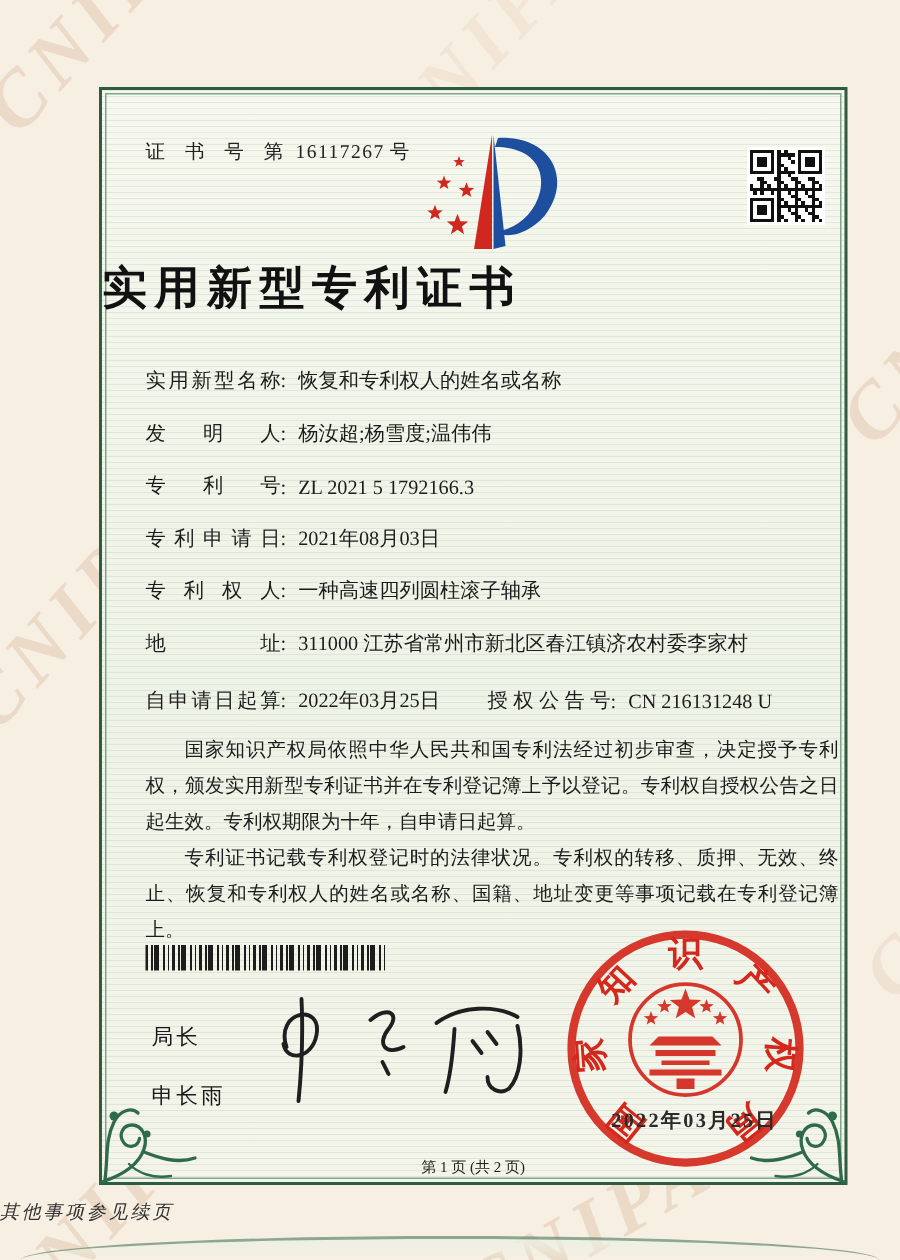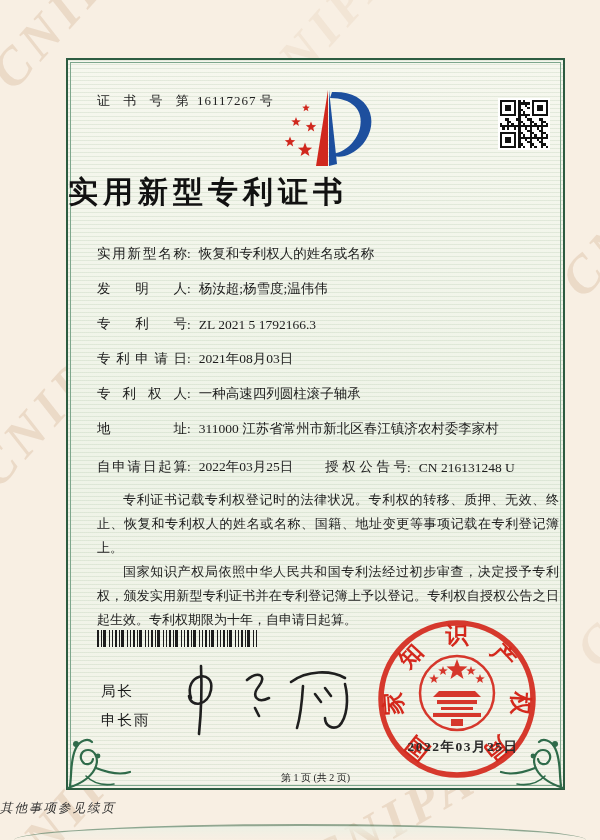--- a/index.html
+++ b/index.html
@@ -56,21 +56,21 @@
     position:absolute; left:29px; top:570px; width:160px; height:17px;
     background:repeating-linear-gradient(90deg,
       #1c1c1c 0 2px, rgba(0,0,0,0) 2px 4px,
       #1c1c1c 4px 5px, rgba(0,0,0,0) 5px 6px,
       #1c1c1c 6px 9px, rgba(0,0,0,0) 9px 12px,
       #1c1c1c 12px 13px, rgba(0,0,0,0) 13px 15px,
       #1c1c1c 15px 16px, rgba(0,0,0,0) 16px 18px);
   }
   .director { position:absolute; left:33px; top:622px; font-size:14.5px; color:#1a1a1a;
     font-family:"Liberation Sans","DejaVu Sans",sans-serif; }
-  .director div { margin-bottom:10px; letter-spacing:2px; }
+  .director div { margin-bottom:20px; letter-spacing:2px; }
   .signature { position:absolute; left:95px; top:596px; width:200px; height:88px; }
   .seal { position:absolute; left:299px; top:549px; width:180px; height:180px; }
   .seal-date {
     position:absolute; left:305px; top:678px; width:180px; text-align:center;
     font-size:13.5px; color:#2a2a2a; letter-spacing:1.5px; font-weight:bold;
   }
   .page-info { position:absolute; left:0; top:711px; width:100%; text-align:center; font-size:10px; color:#222; }
   .footer-note {
     position:absolute; left:0; top:800px; width:100%; text-align:left;
     font-size:12.5px; color:#333; font-style:italic; letter-spacing:2px;
@@ -303,22 +303,22 @@
       <span>
         <span class="field-label">自申请日起算</span><span class="field-colon">:</span><span>2022年03月25日</span>
       </span>
       <span class="field-right">
         <span class="field-label">授权公告号</span><span class="field-colon">:</span><span>CN 216131248 U</span>
       </span>
     </div>
   </div>
 
   <div class="paragraphs">
+    <p>国家知识产权局依照中华人民共和国专利法经过初步审查，决定授予专利权，颁发实用新型专利证书并在专利登记簿上予以登记。专利权自授权公告之日起生效。专利权期限为十年，自申请日起算。</p>
     <p>专利证书记载专利权登记时的法律状况。专利权的转移、质押、无效、终止、恢复和专利权人的姓名或名称、国籍、地址变更等事项记载在专利登记簿上。</p>
-    <p>国家知识产权局依照中华人民共和国专利法经过初步审查，决定授予专利权，颁发实用新型专利证书并在专利登记簿上予以登记。专利权自授权公告之日起生效。专利权期限为十年，自申请日起算。</p>
   </div>
 
   <div class="barcode"></div>
 
   <div class="director">
     <div>局长</div>
     <div>申长雨</div>
   </div>
 
   <svg class="signature" viewBox="0 0 200 88">

